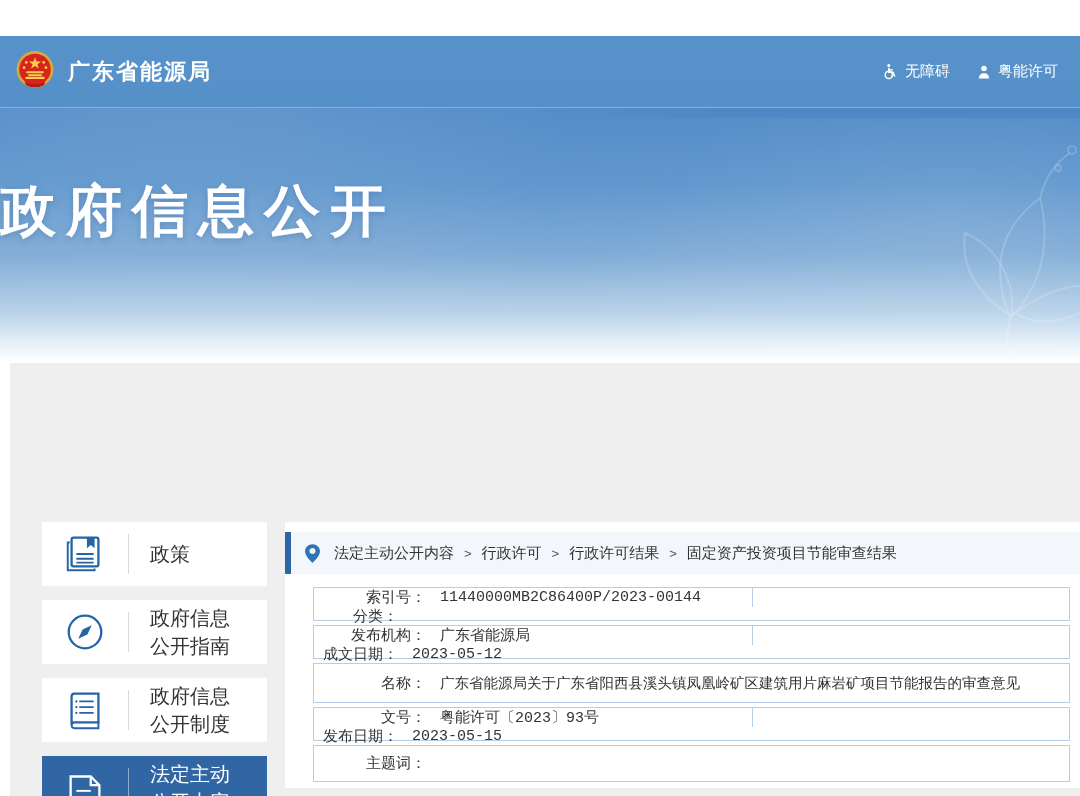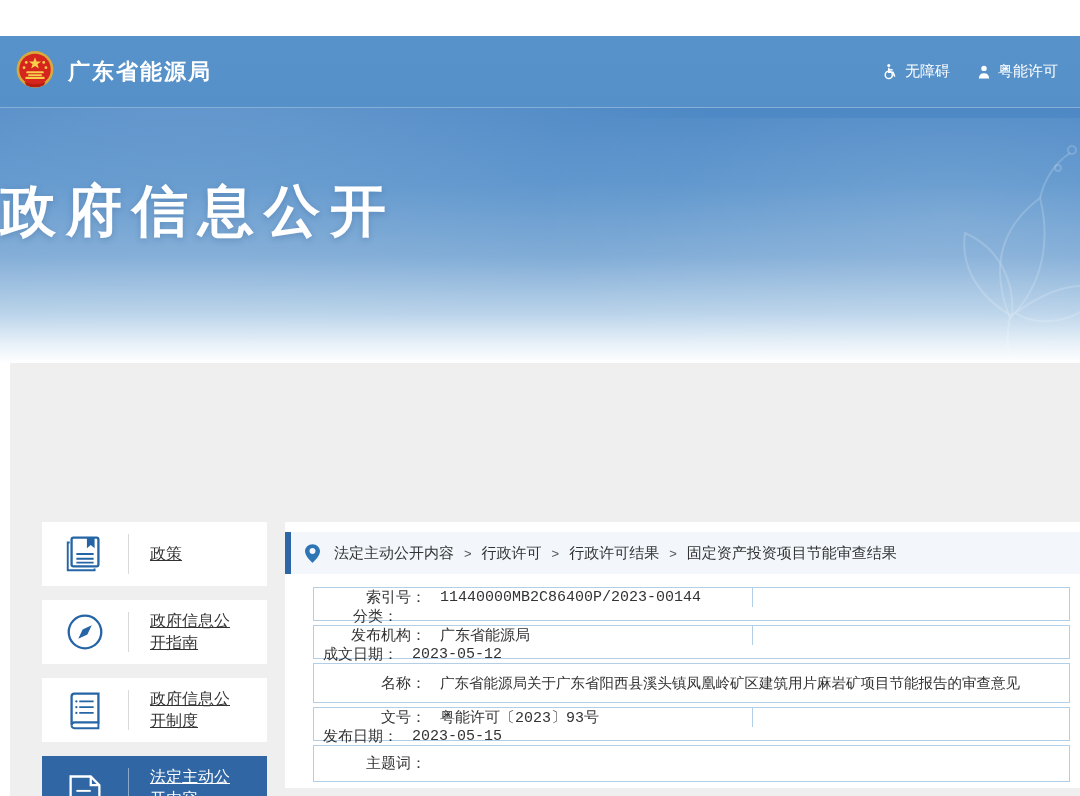--- a/index.html
+++ b/index.html
@@ -43,21 +43,21 @@
     font-family:"Liberation Sans","DejaVu Sans",sans-serif; }
   .search-input::placeholder { color:#9a9a9a; }
   .search-btn { background:none; border:none; cursor:pointer; display:flex; align-items:center; }
 
   
   .content-row { display:flex; margin-top:81px; align-items:flex-start; }
   .sidebar { width:225px; margin-left:32px; flex:none; }
   .side-card { height:64px; background:#fff; margin-bottom:14px; display:flex; align-items:center; cursor:pointer; }
   .side-card .icon-box { width:86px; display:flex; justify-content:center; align-items:center; flex:none; }
   .side-card .v-div { width:1px; height:40px; background:#d9d9d9; flex:none; }
-  .side-card .side-label { padding-left:21px; font-size:16px; color:#333; line-height:1.4; width:110px;text-decoration:underline; }
+  .side-card .side-label { padding-left:21px; font-size:20px; color:#333; line-height:1.4; width:110px; }
   .side-card.active { background:#2f66a3; }
   .side-card.active .side-label { color:#fff; }
   .side-card.active .v-div { background:rgba(255,255,255,.45); }
 
   .main-panel { flex:1; background:#fff; margin-left:18px; min-height:266px; padding-top:10px; }
 
   
   .crumb-strip { height:42px; background:#f3f7fb; border-left:6px solid #2d66a5;
     display:flex; align-items:center; padding-left:14px; }
   .crumb { display:flex; align-items:center; font-size:15px; color:#333; gap:10px; white-space:nowrap; }

